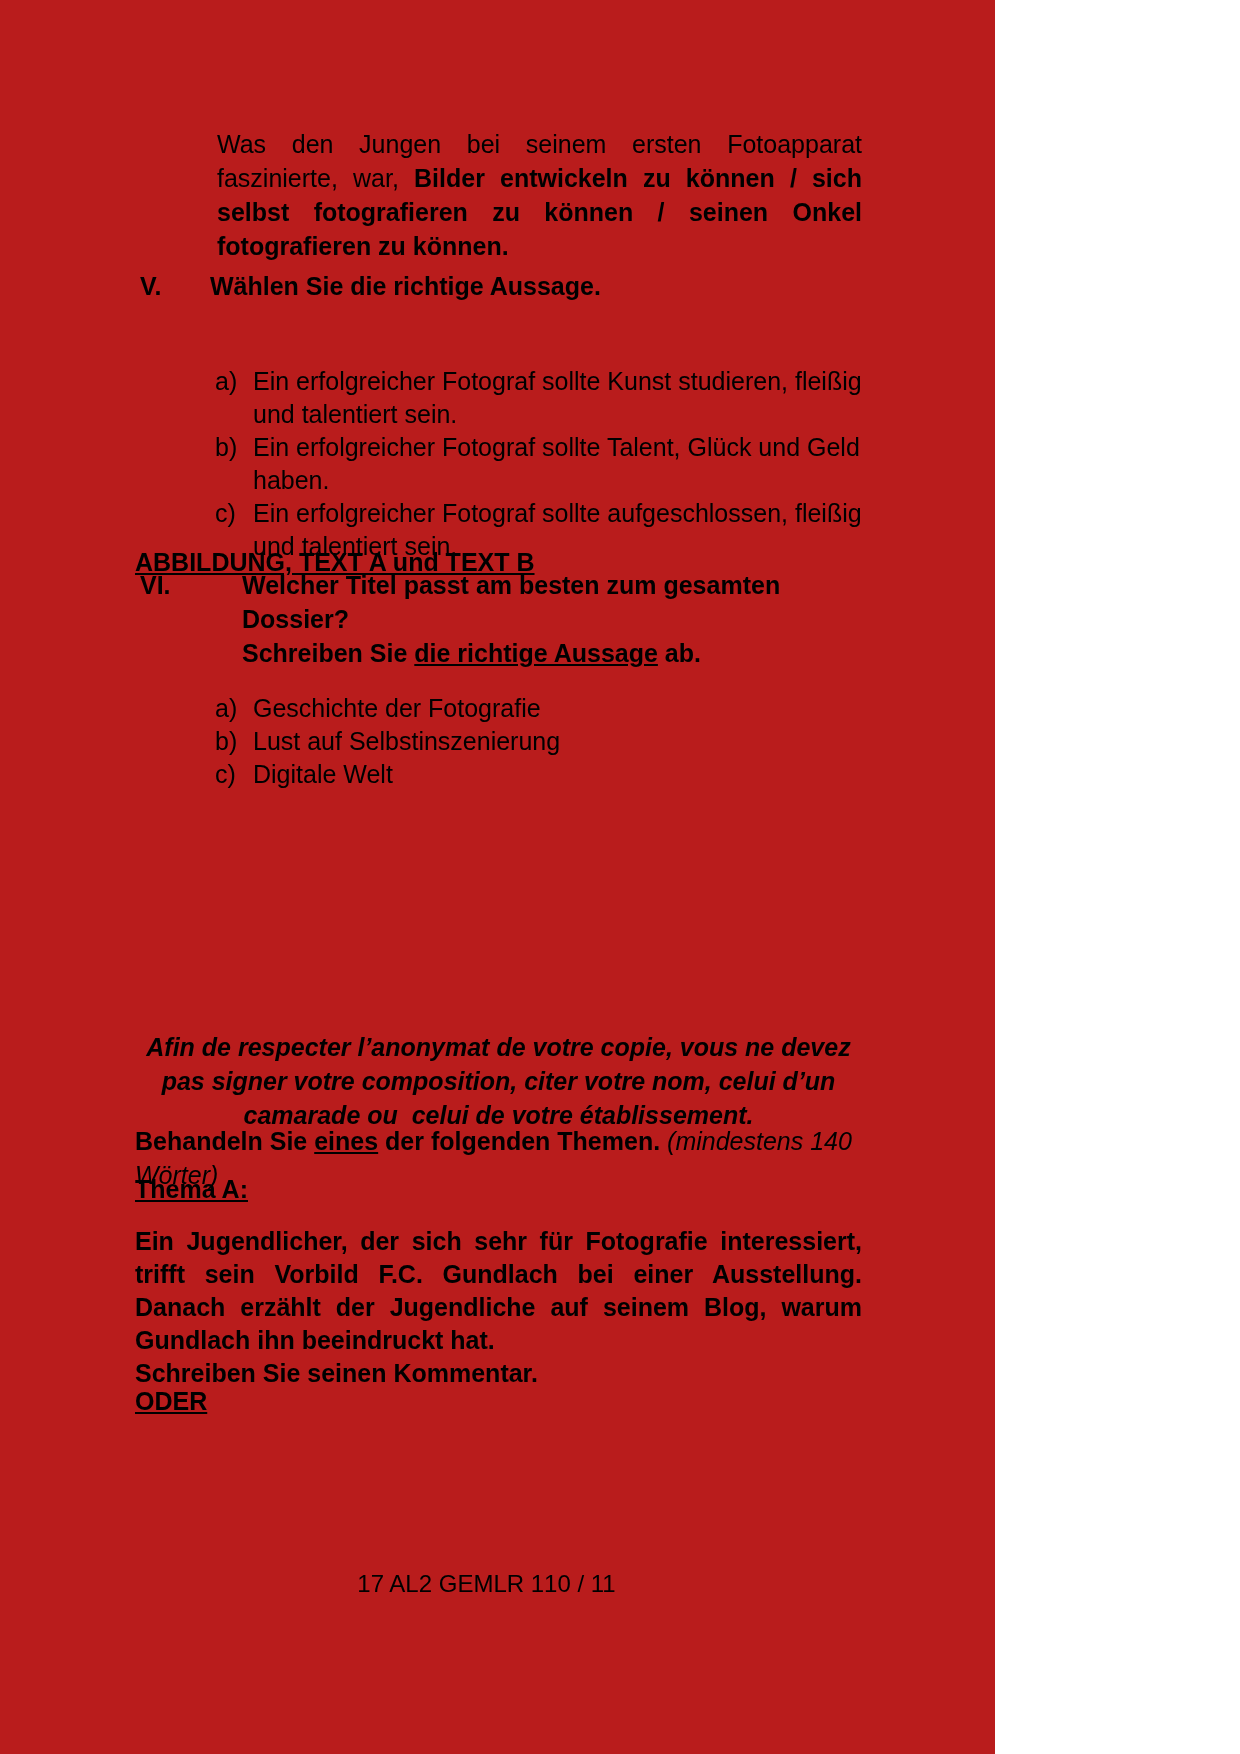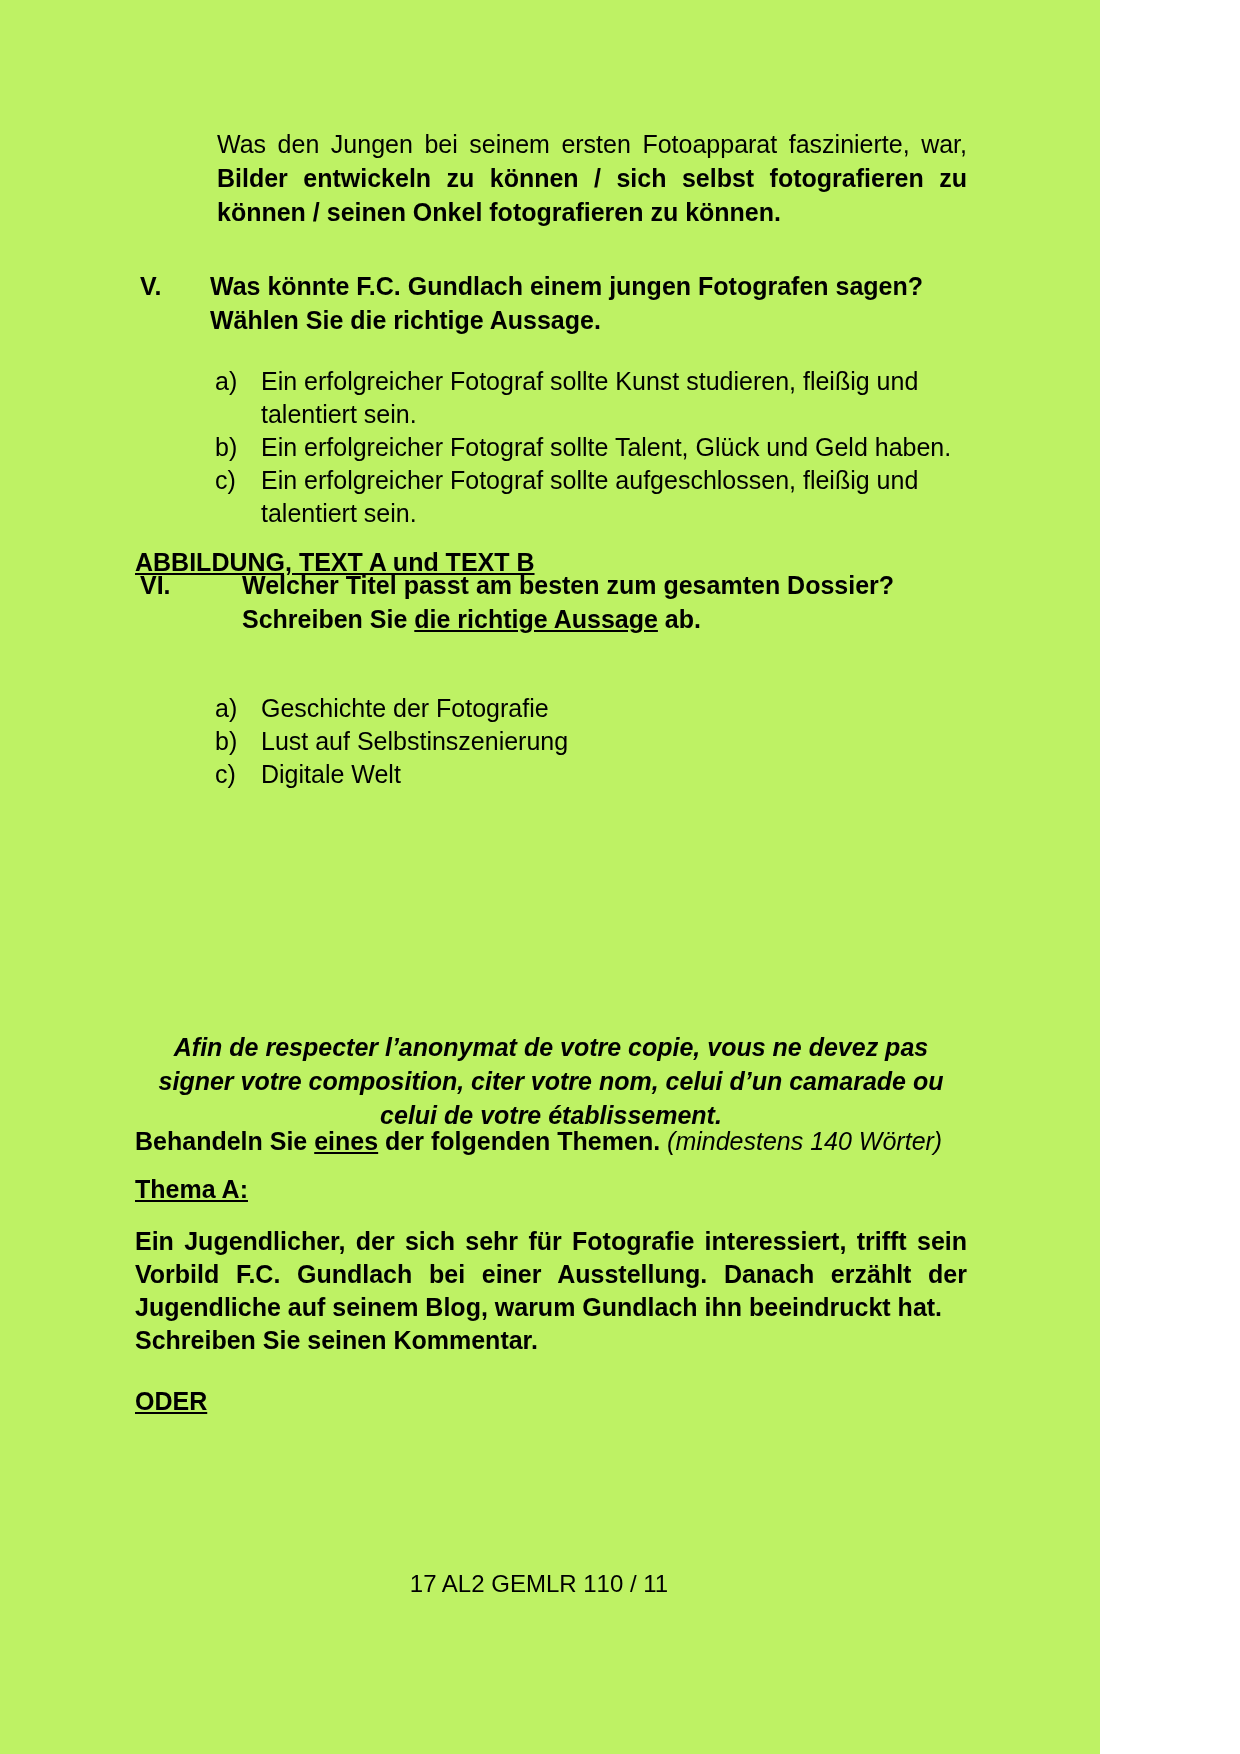--- a/index.html
+++ b/index.html
@@ -2,23 +2,23 @@
 <html><head>
 <meta charset="utf-8">
 <style>
   html, body {
     margin: 0;
     padding: 0;
     background: #ffffff;
   }
   .page {
     position: relative;
-    width: 1100px;
+    width: 995px;
     height: 1754px;
-    background: #bef264;
+    background: #b91c1c;
     color: #000000;
     font-family: "Liberation Sans", "DejaVu Sans", sans-serif;
     font-size: 25px;
     line-height: 34px;
     overflow: hidden;
   }
   .content {
     position: absolute;
     left: 135px;
     right: 133px;
@@ -41,21 +41,21 @@
   #section-vi { top: 568px; gap: 32px; }
   .qnum { width: 70px; margin-left: 5px; flex: 0 0 auto; }
   .qtext { flex: 1 1 auto; }
 
   
   .opts { line-height: 33px; }
   #options-v { top: 365px; }
   #options-vi { top: 692px; }
   .opt { display: flex; margin-left: 80px; }
   .opt .marker { width: 38px; flex: 0 0 auto; }
-  .opt .otext { flex: 1 1 auto; margin-left: 8px; }
+  .opt .otext { flex: 1 1 auto; }
 
   #abbildung-header {
     top: 545px;
     font-weight: bold;
   }
   #abbildung-header span { text-decoration: underline; }
 
   .u { text-decoration: underline; }
 
   #expression-heading {
@@ -110,21 +110,20 @@
 <body>
 
 <div class="page">
   <div class="content">
 
     <p class="block" id="answer-para"><span>Was den Jungen bei seinem ersten Fotoapparat faszinierte, war, </span><b>Bilder entwickeln zu können / sich selbst fotografieren zu können / seinen Onkel fotografieren zu können.</b></p>
 
     <div class="block qsec" id="section-v">
       <span class="qnum">V.</span>
       <div class="qtext">
-        <div>Was könnte F.C. Gundlach einem jungen Fotografen sagen?</div>
         <div>Wählen Sie die richtige Aussage.</div>
       </div>
     </div>
 
     <div class="block opts" id="options-v">
       <div class="opt">
         <span class="marker">a)</span>
         <span class="otext">Ein erfolgreicher Fotograf sollte Kunst studieren, fleißig und talentiert sein.</span>
       </div>
       <div class="opt">

